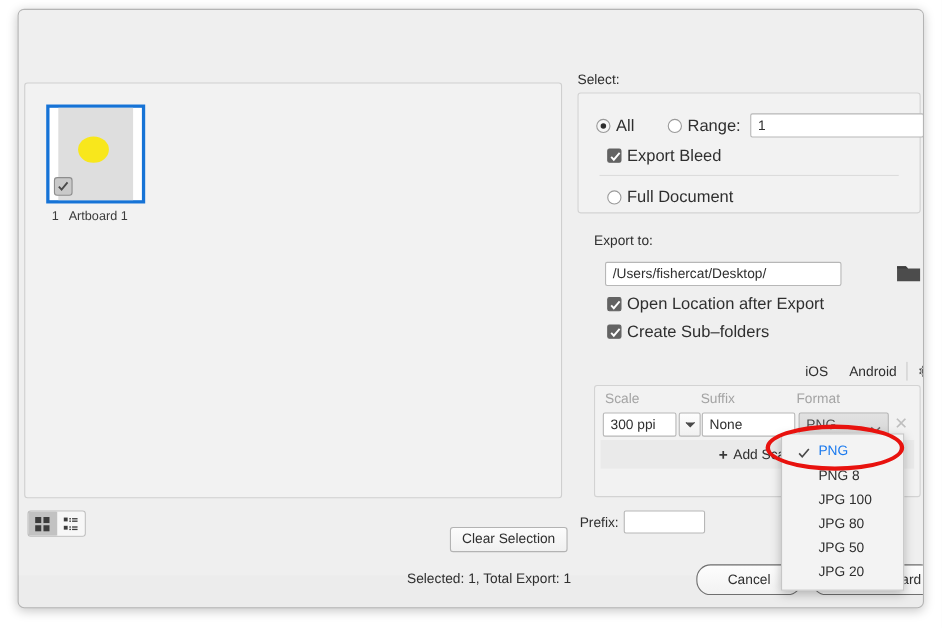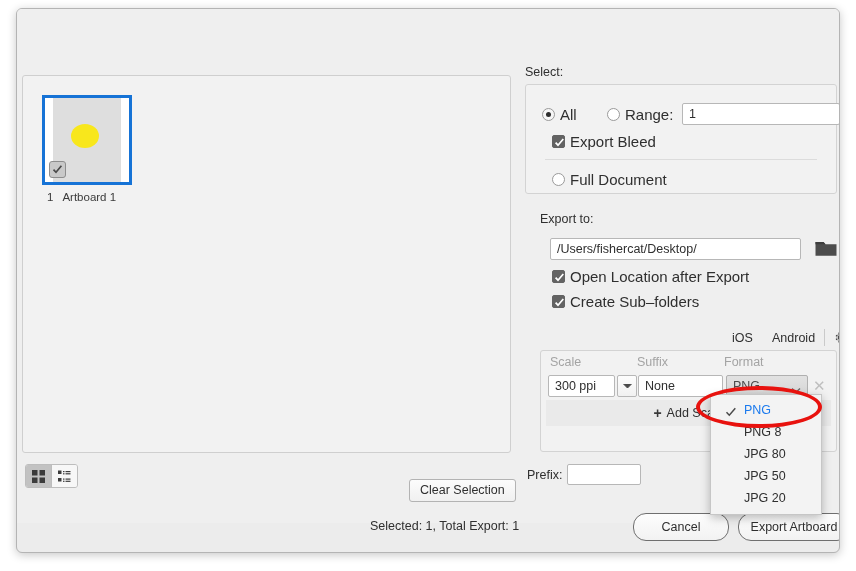--- a/index.html
+++ b/index.html
@@ -281,21 +281,21 @@
     background: #dcdcdc;
   }
   #r-fulldoc       { left: 535px; top: 164px; }
   #r-fulldoc-label { left: 553px; top: 162px; }
 
   
   #exportto-label { left: 523px; top: 203px; }
   #path-input {
     position: absolute;
     left: 533px; top: 229px;
-    width: 251px; height: 22px;
+    width: 215px; height: 22px;
     background: #fff;
     border: 1px solid #b7b7b7;
     border-radius: 2px;
     box-sizing: border-box;
     font-size: 12.5px;
     color: #2f2f2f;
     padding: 3px 0 0 6px;
     white-space: nowrap;
     overflow: hidden;
   }
@@ -626,20 +626,23 @@
           <svg width="12" height="12" viewBox="0 0 12 12">
             <path d="M1.5 6.2 L4.3 9.2 L10.3 2.2" fill="none" stroke="#4a4a4a" stroke-width="1.5"></path>
           </svg>
         </span>
         <span>PNG</span>
       </div>
       <div class="menu-item">
         <span>PNG 8</span>
       </div>
       <div class="menu-item">
+        <span>JPG 100</span>
+      </div>
+      <div class="menu-item">
         <span>JPG 80</span>
       </div>
       <div class="menu-item">
         <span>JPG 50</span>
       </div>
       <div class="menu-item">
         <span>JPG 20</span>
       </div>
 
     </div>

